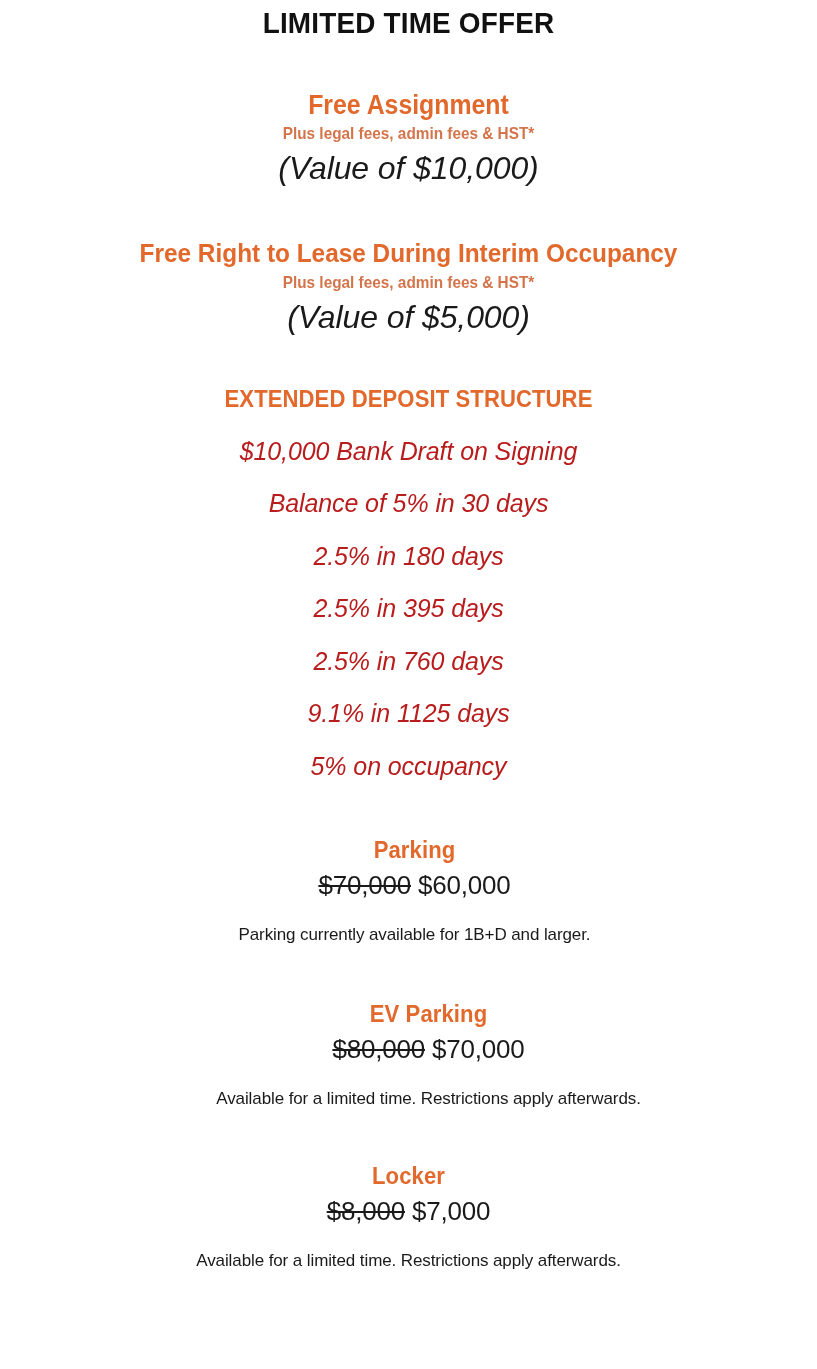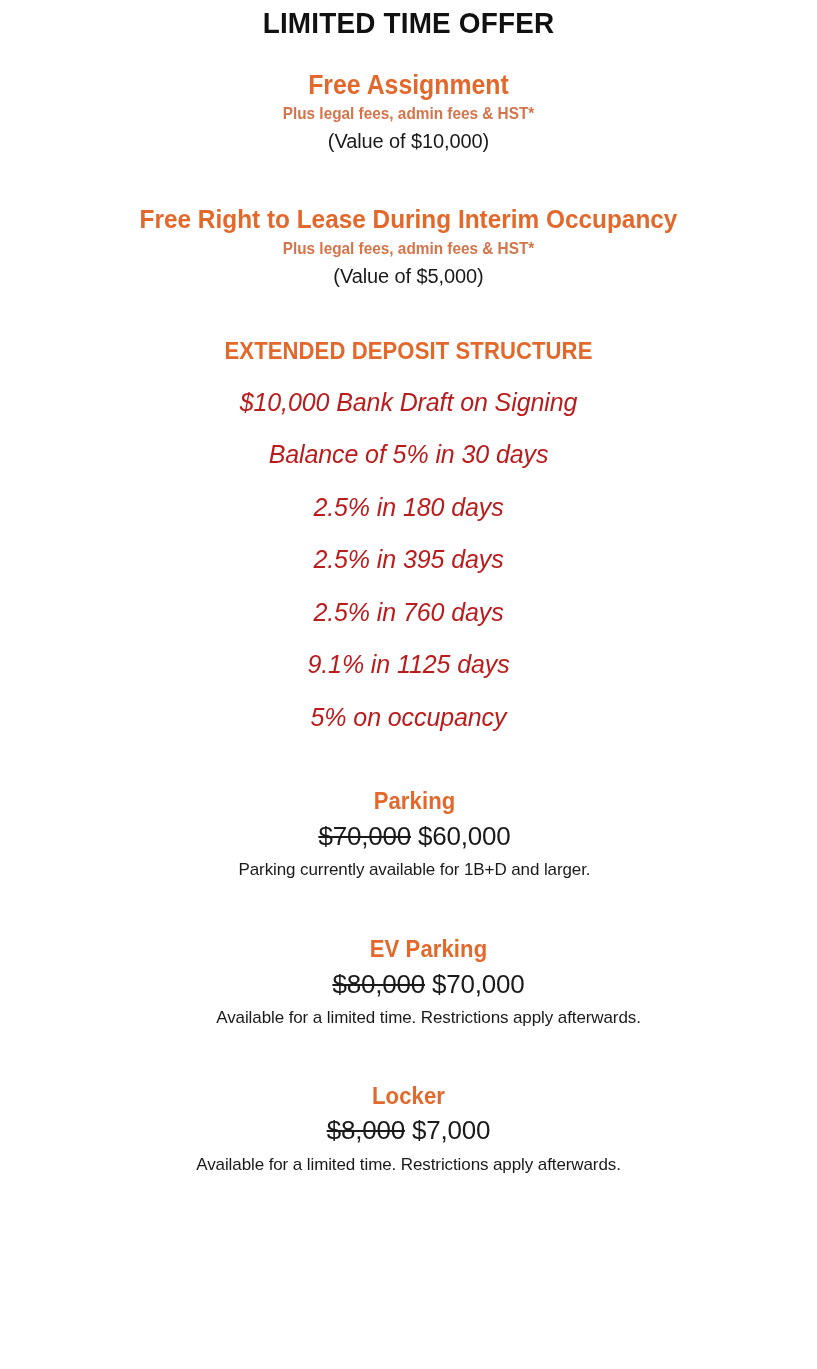--- a/index.html
+++ b/index.html
@@ -36,21 +36,21 @@
     margin: 0;
     transform: scaleX(0.93);
   }
 
   
   .section {
     margin: 0;
     padding: 0;
   }
 
-  .sec-offer1  { margin-top: 32px; }
+  .sec-offer1  { margin-top: 52px; }
   .sec-offer2  { margin-top: 52px; }
   .sec-capped  { margin-top: 54px; }
   .sec-deposit { margin-top: 50px; }
   .sec-parking { margin-top: 56px; padding-left: 12px; }
   .sec-ev      { margin-top: 56px; padding-left: 40px; }
   .sec-locker  { margin-top: 54px; }
 
   
   .heading {
     color: #E2692B;
@@ -69,26 +69,27 @@
     color: #D4744A;
     font-size: 16.5px;
     font-weight: bold;
     line-height: 1.2;
     margin: 4px 0 0 0;
     transform: scaleX(0.93);
   }
 
   
   .body-line {
-    font-size: 20px;
+    font-size: 32px;
     font-weight: normal;
     color: #1a1a1a;
     line-height: 1.2;
     margin: 5px 0 0 0;
     letter-spacing: -0.1px;
+    font-style: italic;
   }
 
   .deposit-line {
     font-size: 25px;
     color: #b91c1c;
     line-height: 1.2;
     margin: 12px;
     padding: 10.5px 0 0 0;
     letter-spacing: -0.1px;
     font-style: italic;
@@ -100,21 +101,21 @@
     line-height: 1.2;
     margin: 6px 0 0 0;
     letter-spacing: -0.2px;
   }
 
   
   .caption {
     font-size: 17px;
     color: #1a1a1a;
     line-height: 1.25;
-    margin: 7px 0 0 0;
+    margin: 23px 0 0 0;
     letter-spacing: -0.1px;
   }
 
   
   .old-price {
     text-decoration: line-through;
     text-decoration-thickness: 1.6px;
     text-decoration-color: #1a1a1a;
   }
 

